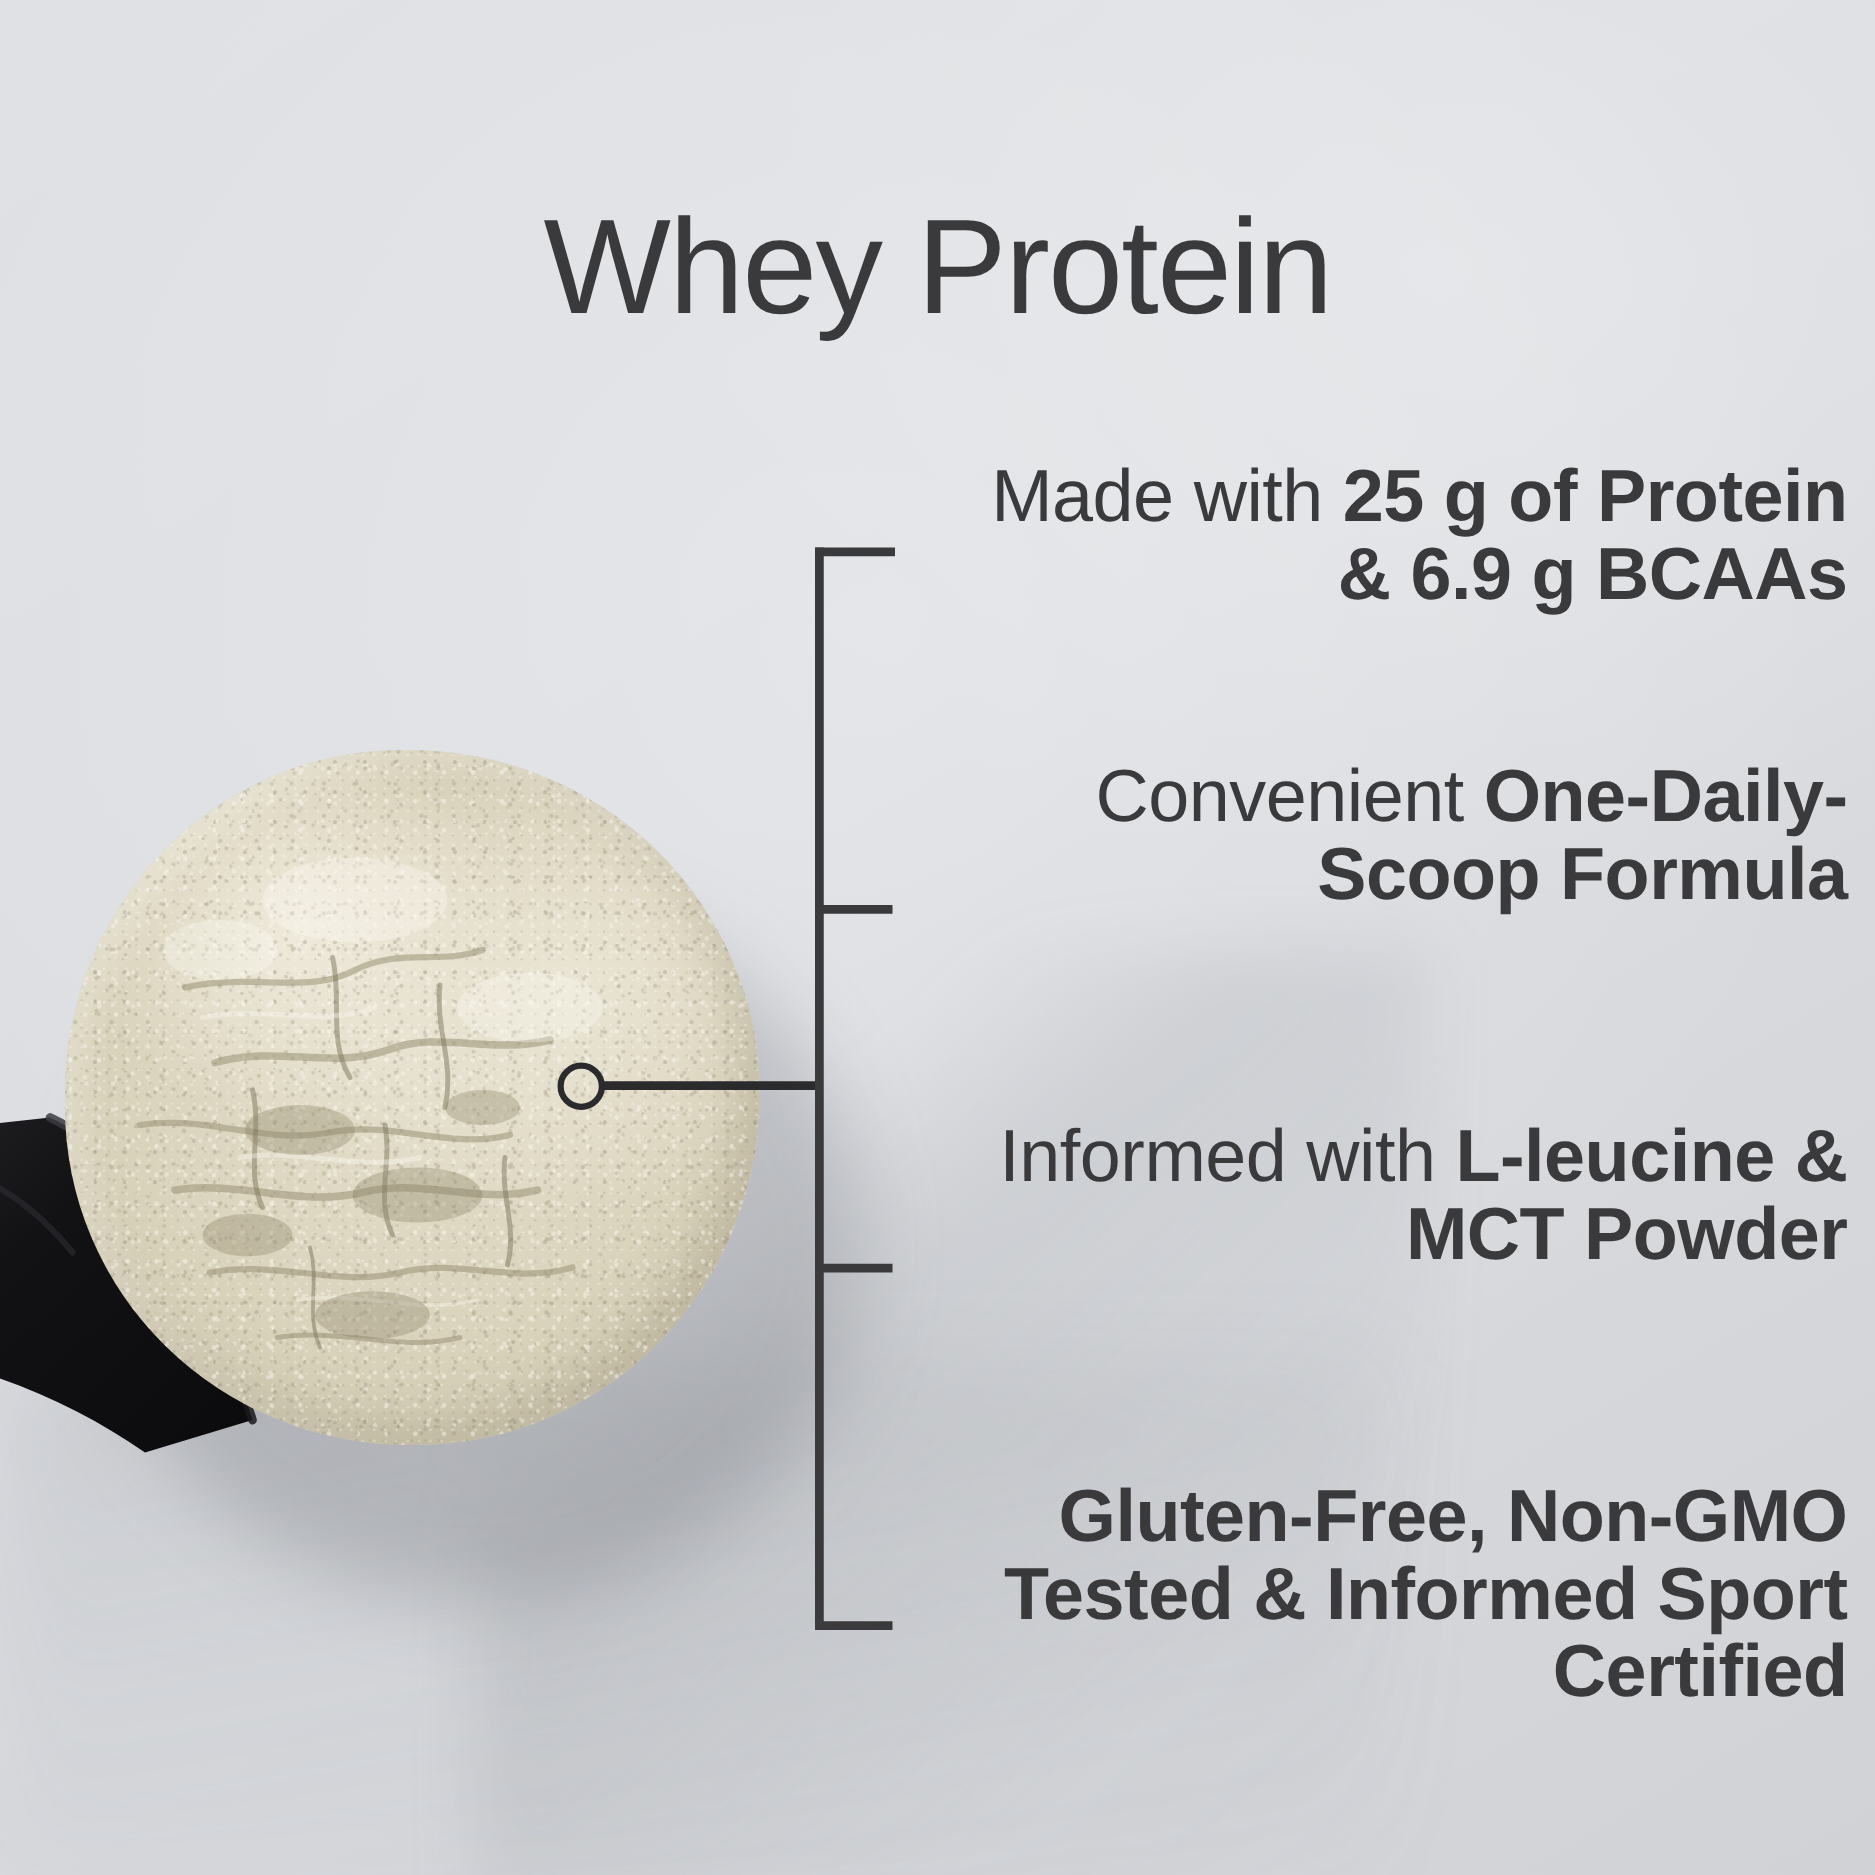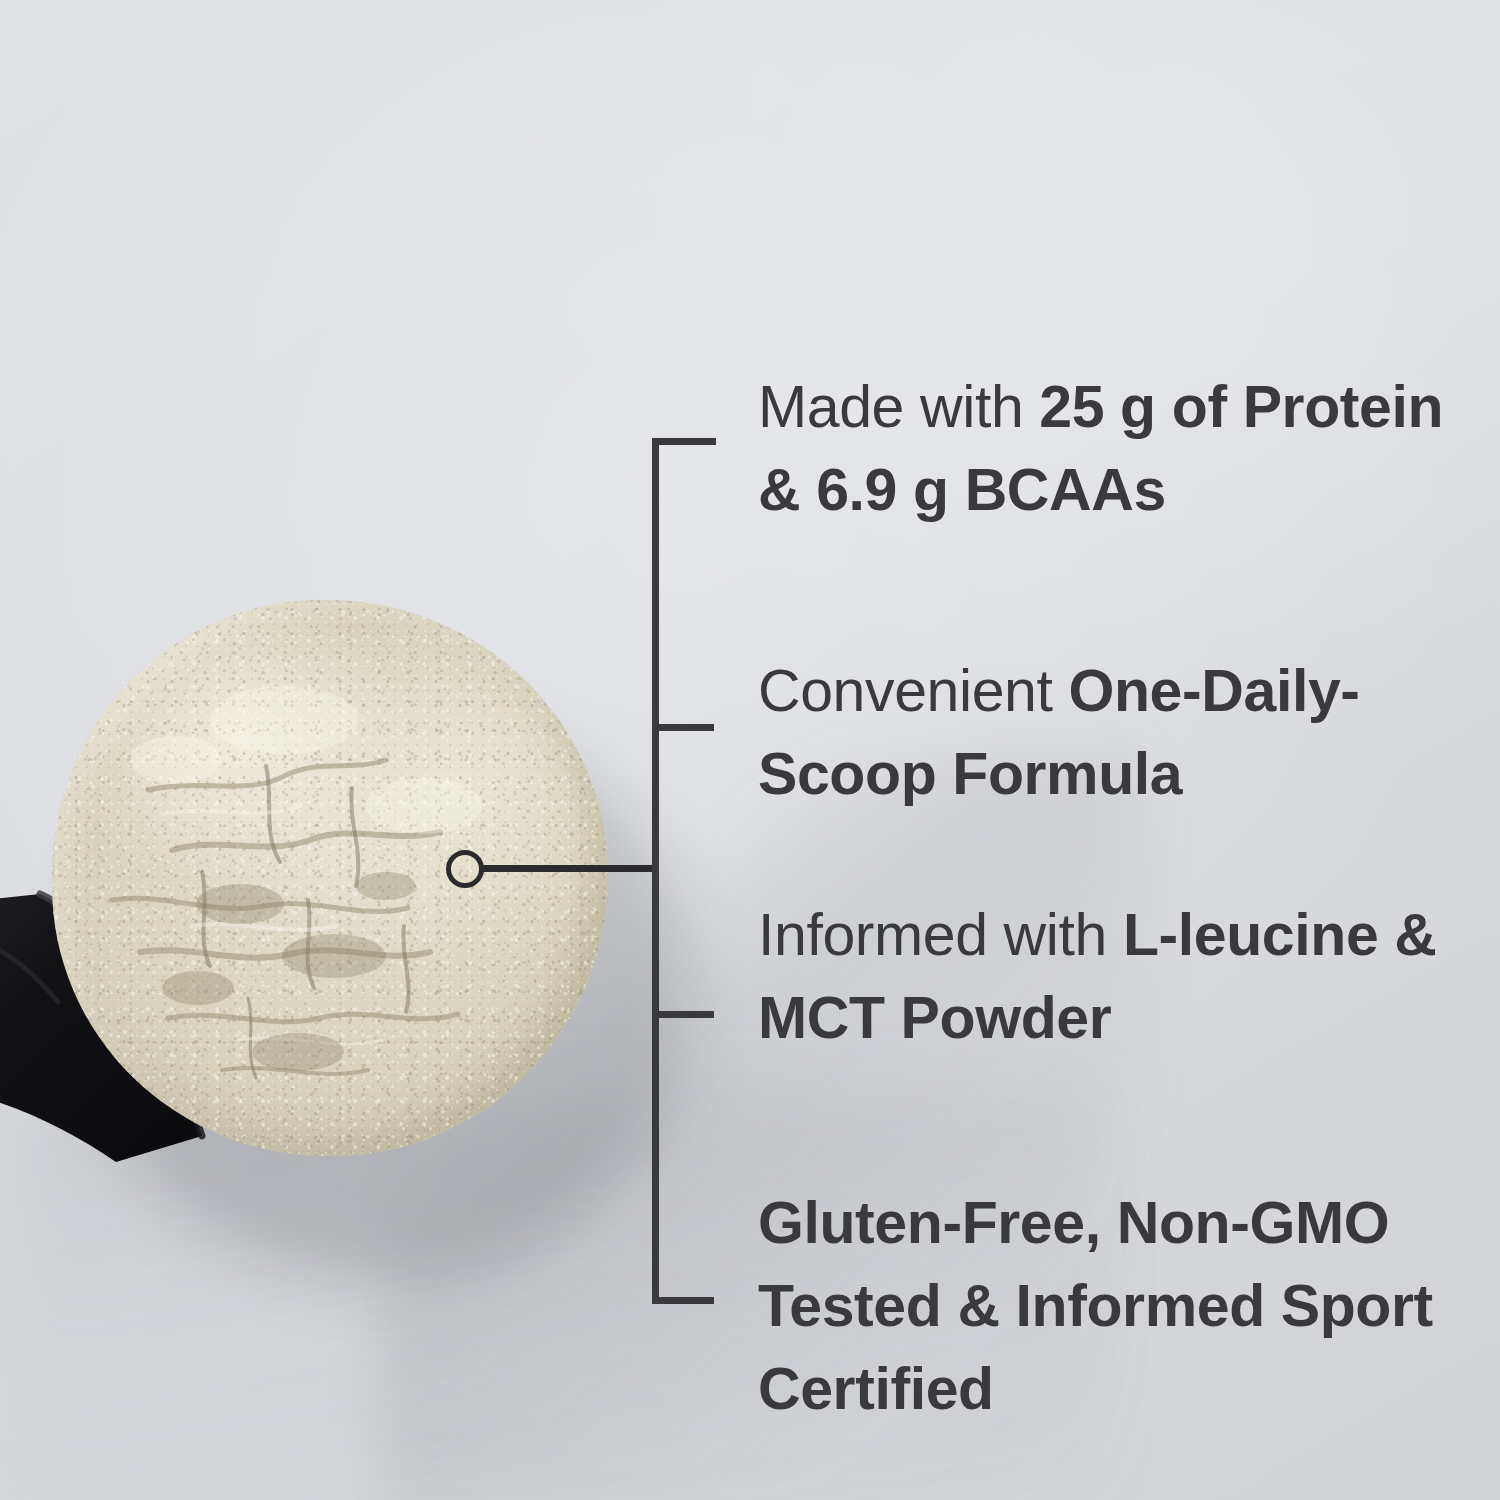--- a/index.html
+++ b/index.html
@@ -212,41 +212,43 @@
     left: 758px;
     top: 0;
     width: 720px;
     color: #3a3a3c;
   }
   .callout {
     position: absolute;
     left: 0;
     width: 720px;
     font-size: 59px;
-    line-height: 83px;
+    line-height: 62px;
     letter-spacing: -0.4px;
+    text-align: right;
   }
   .callout .lead   { font-weight: 400; }
   .callout .strong { font-weight: 700; }
 
   .c1 { top: 366px; }
-  .c2 { top: 606px; margin-top: 44px; }
+  .c2 { top: 606px; }
   .c3 { top: 894px; }
   .c4 { top: 1182px; }
 </style>
 </head>
 <body>
 
 <div id="stage">
 
   <div class="bg-base"></div>
   <div class="bg-shadow-diag"></div>
   <div class="bg-shadow-lower"></div>
   <div class="bg-vignette"></div>
 
+  <h1 class="title">Whey Protein</h1>
 
   <div class="scoop-wrap">
 
     <div class="scoop-shadow"></div>
 
     <svg class="scoop-handle" viewBox="0 0 330 300">
       <defs>
         <linearGradient id="handleGrad" x1="0" y1="0" x2="1" y2="1">
           <stop offset="0%" stop-color="#232327"></stop>
           <stop offset="38%" stop-color="#121215"></stop>

